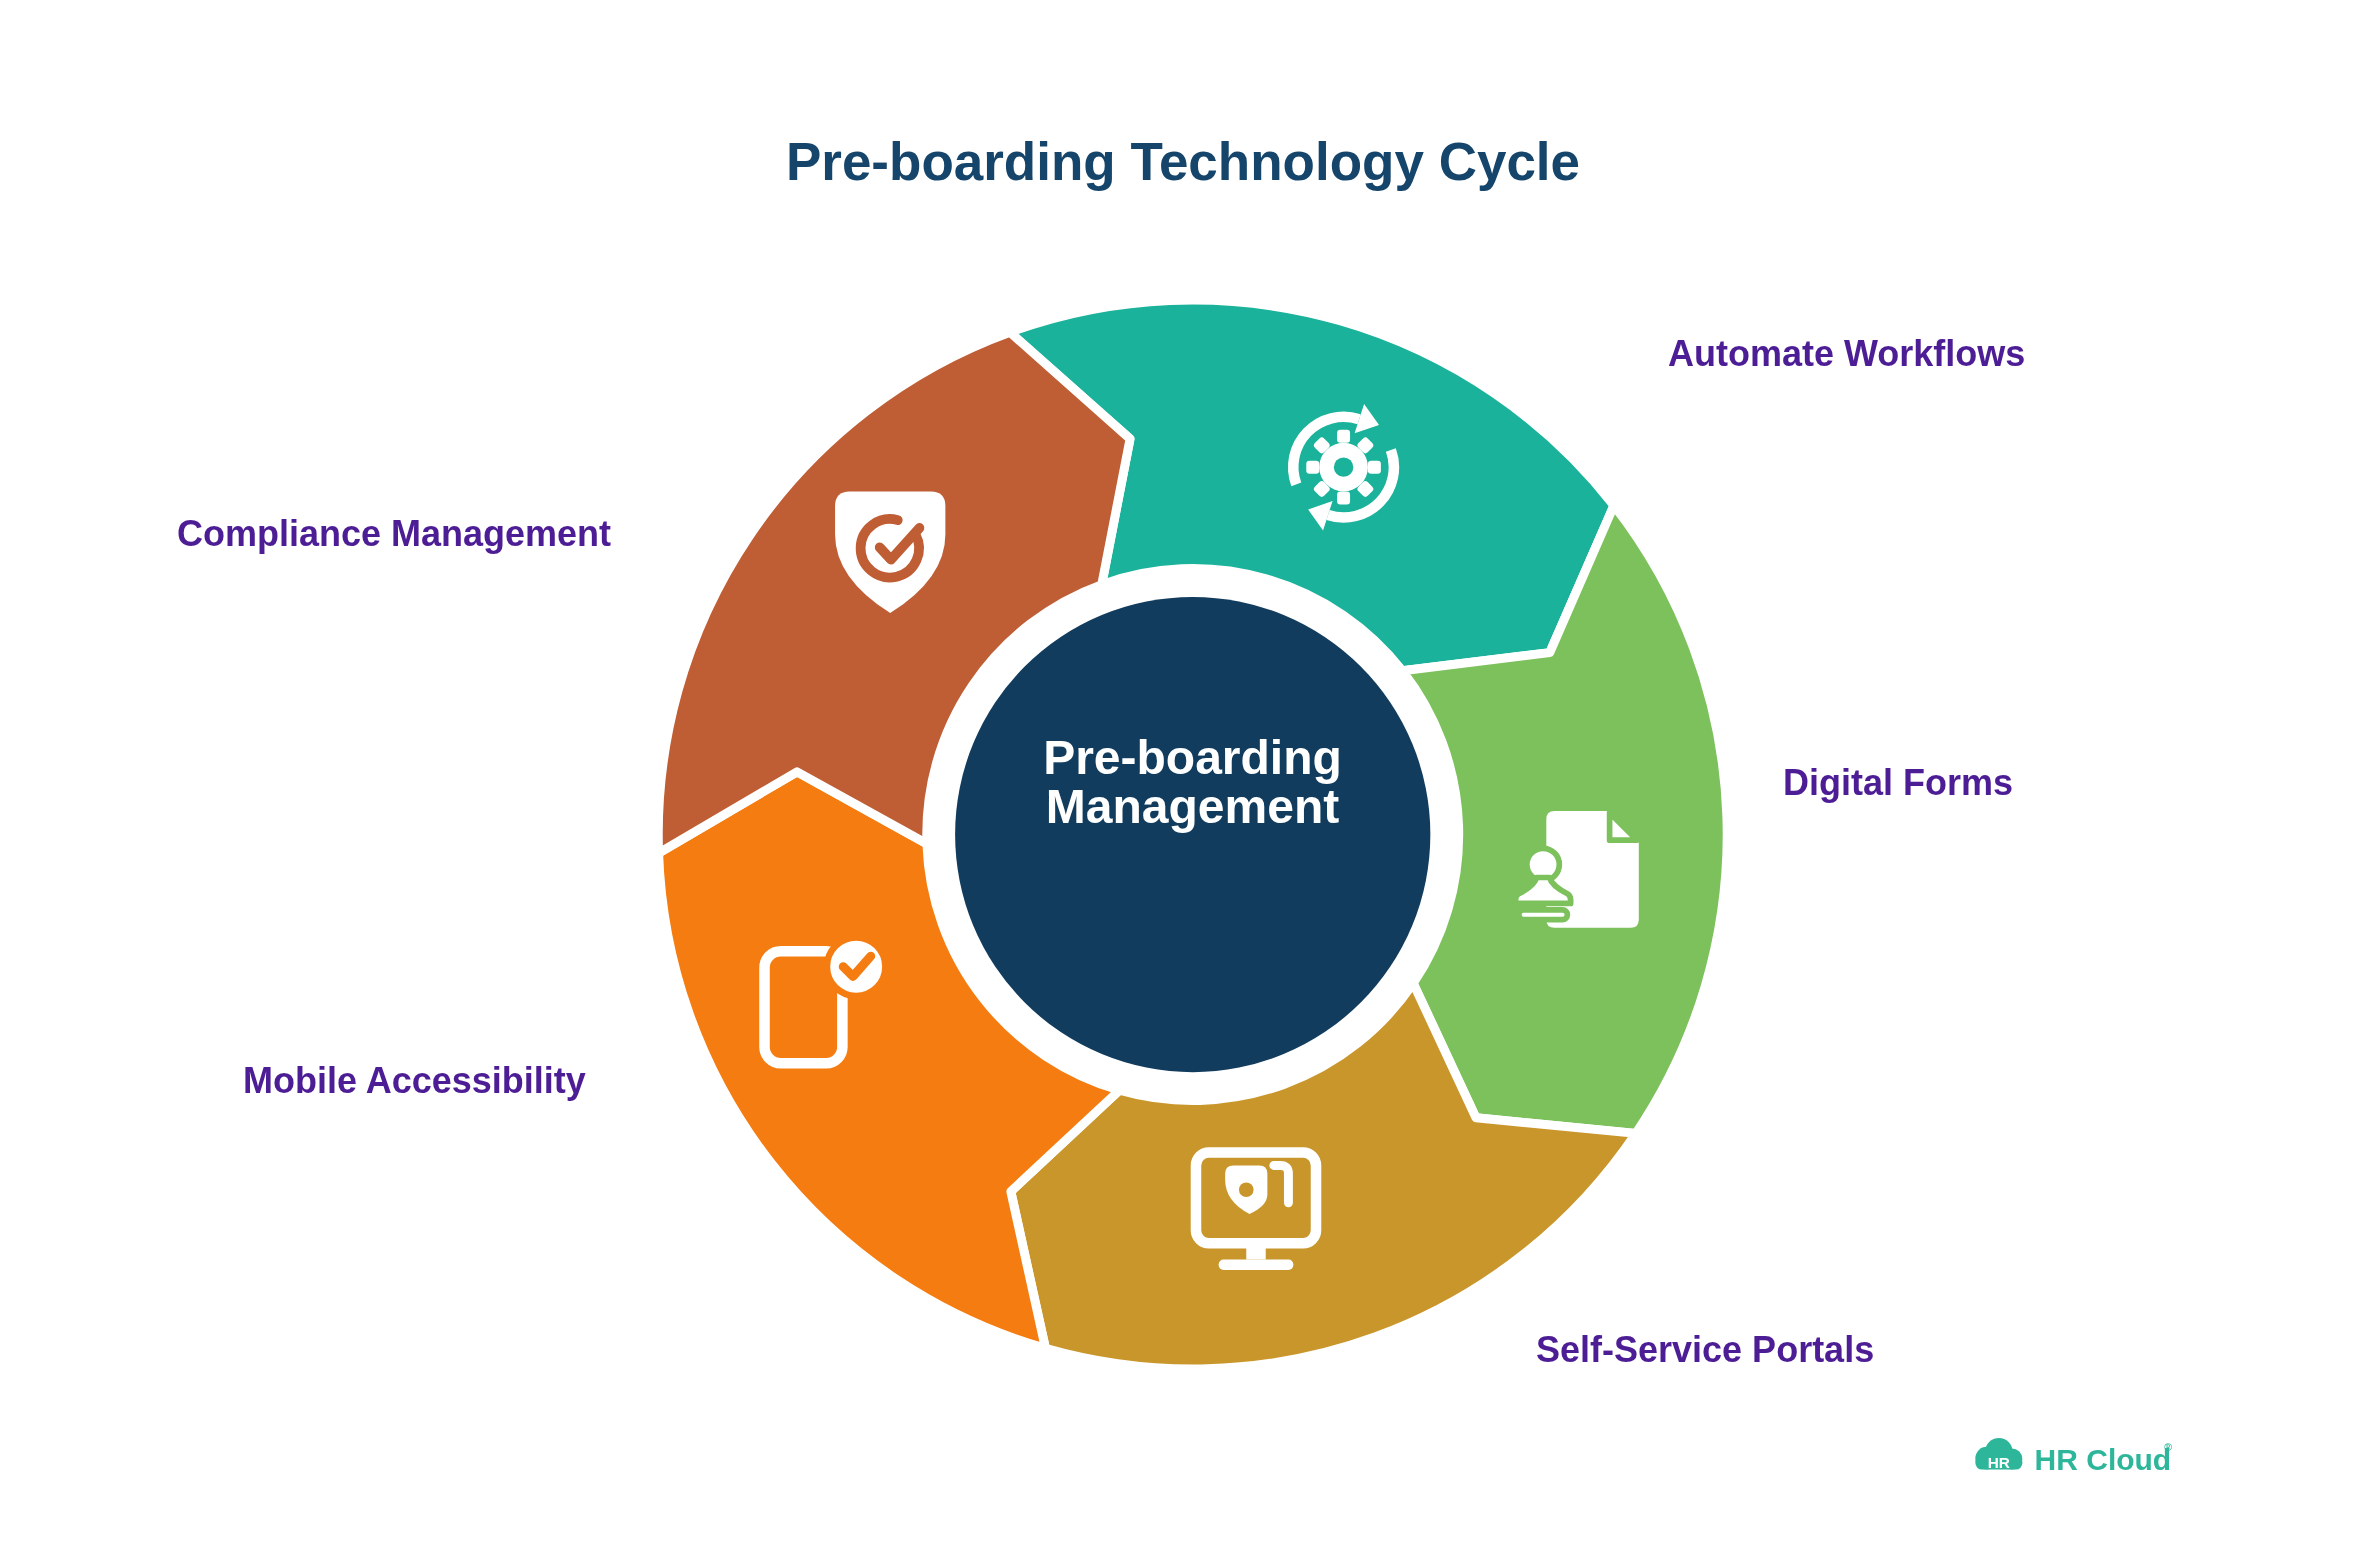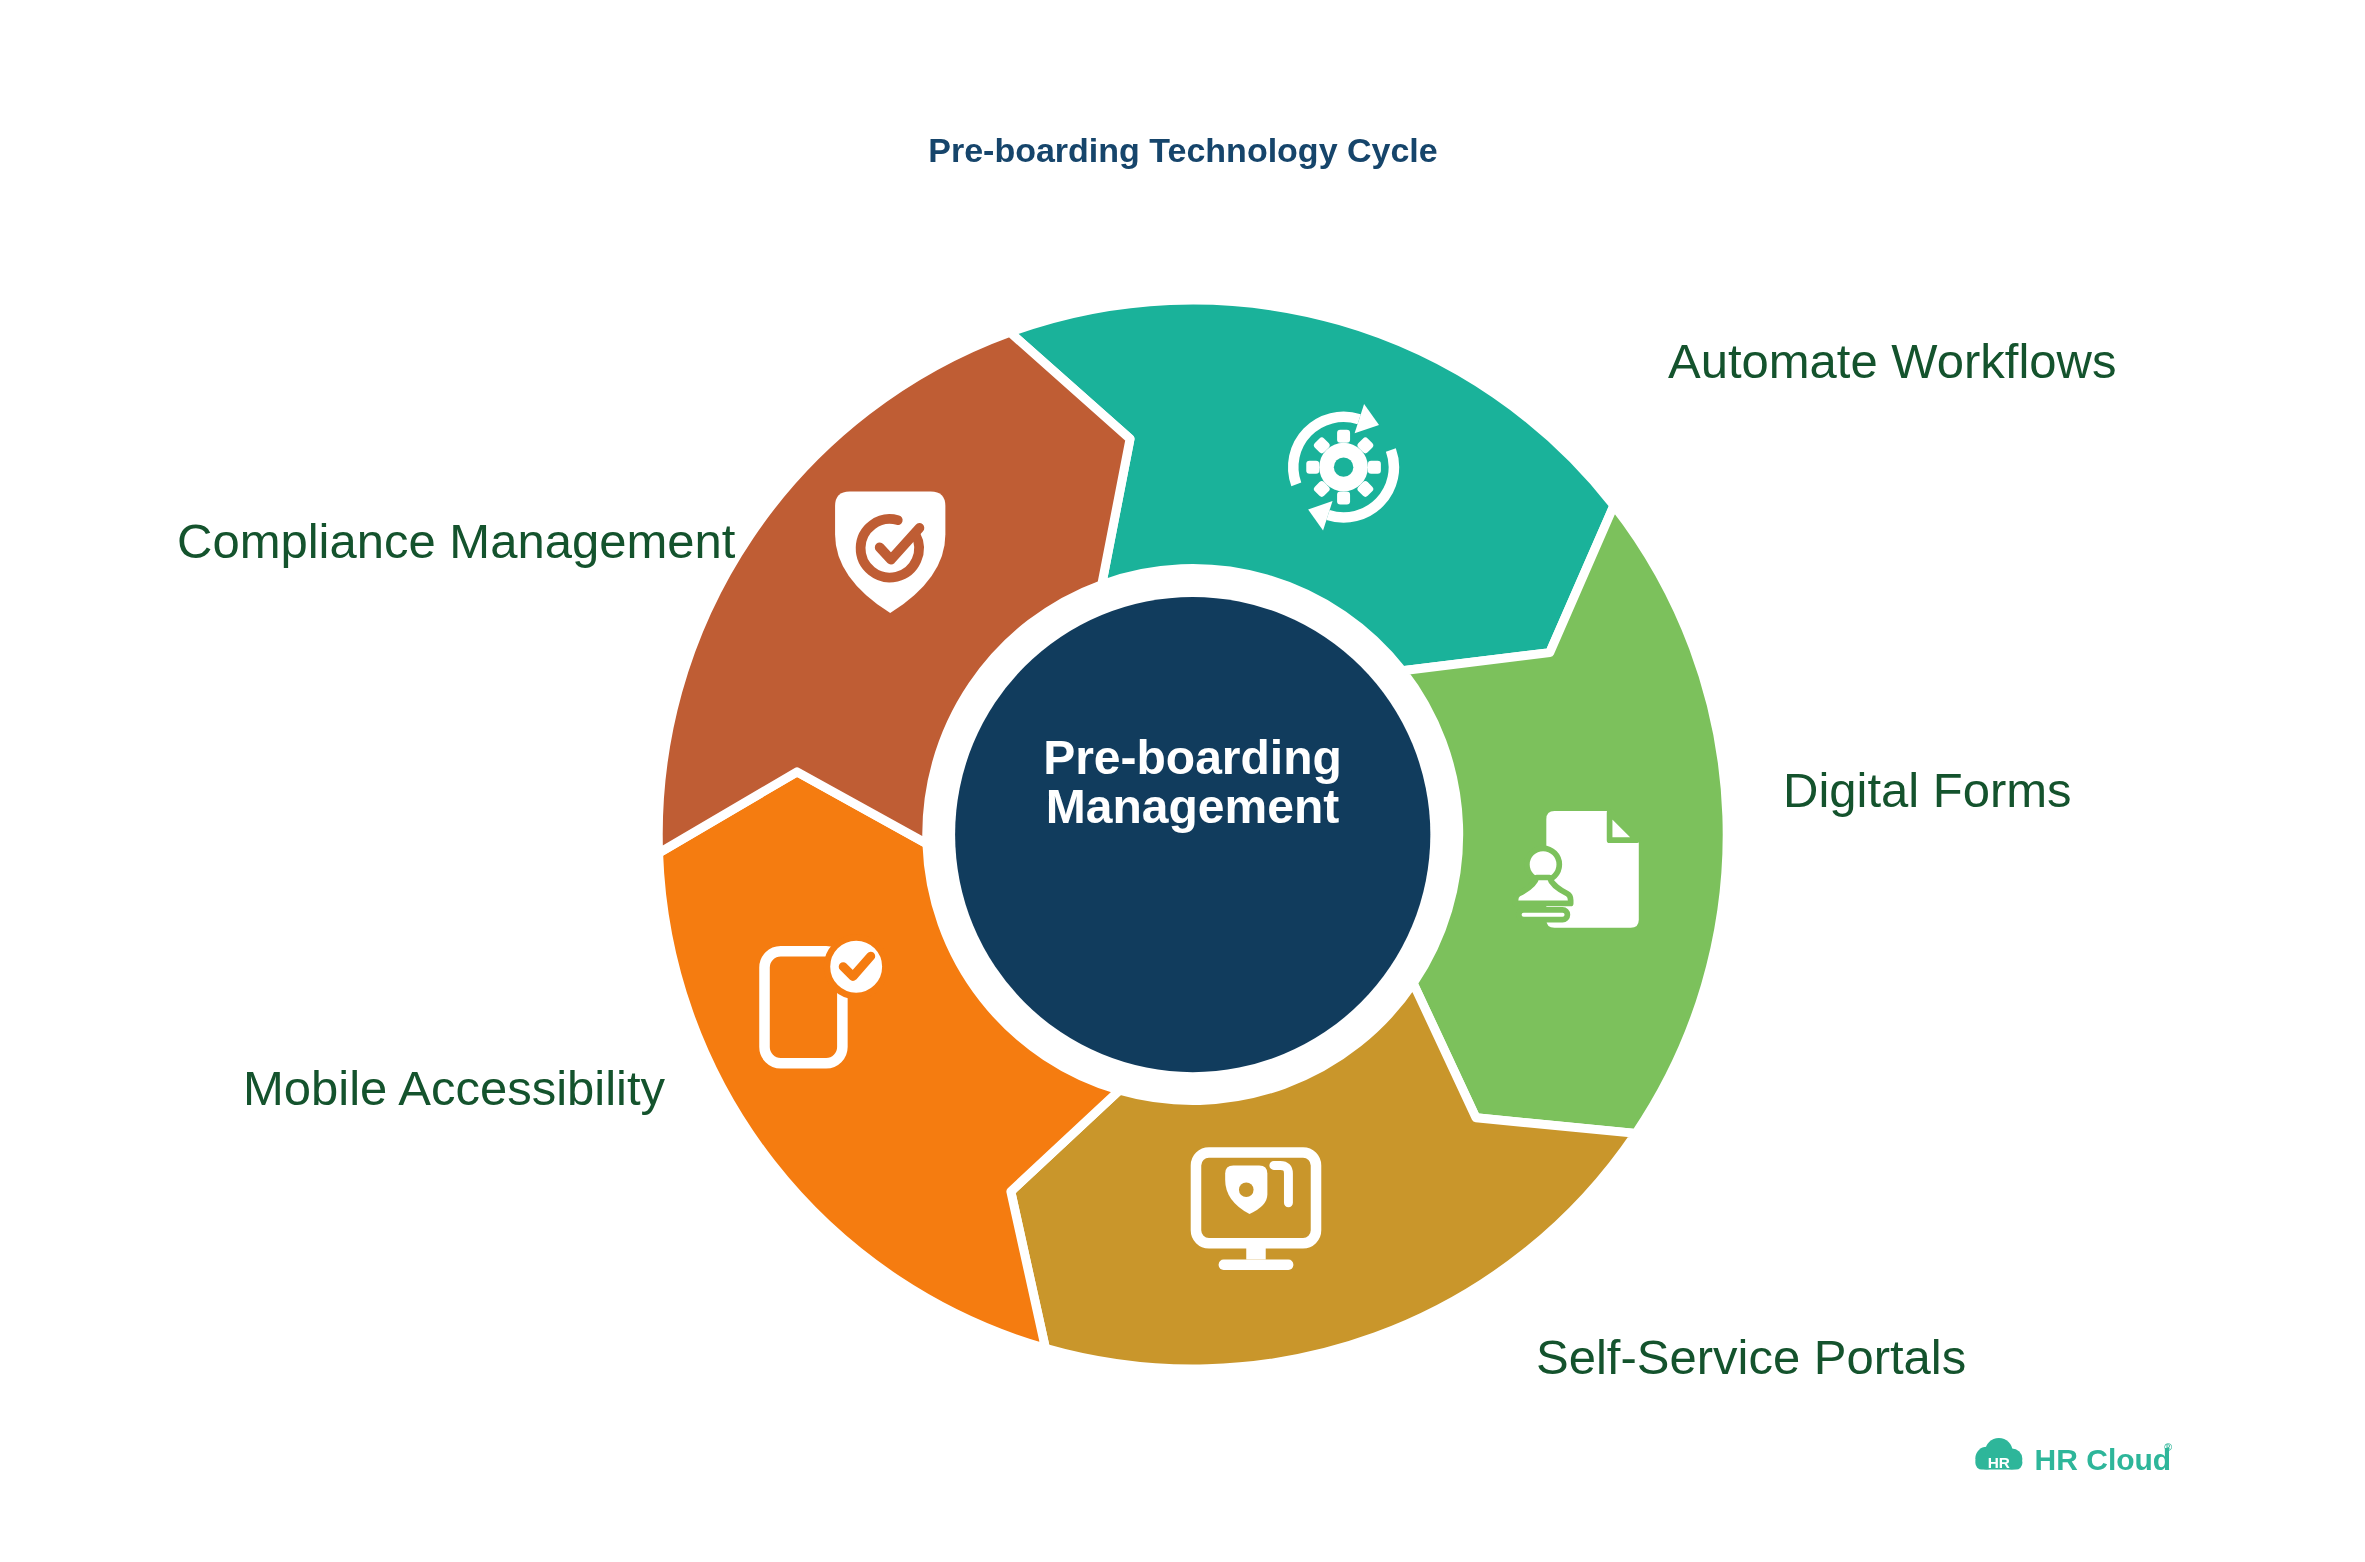--- a/index.html
+++ b/index.html
@@ -6,26 +6,26 @@
   .canvas{
     position:relative;
     width:2366px;height:1562px;
     background:#ffffff;
     font-family:"Liberation Sans", sans-serif;
     overflow:hidden;
   }
   .page-title{
     position:absolute;left:0;top:131px;width:2366px;
     text-align:center;
-    font-size:34px;font-weight:700;color:#16456b;
+    font-size:53px;font-weight:700;color:#16456b;
     letter-spacing:0px;
   }
   .seg-label{
     position:absolute;
-    font-size:49px;font-weight:400;color:#14532d;
+    font-size:36px;font-weight:700;color:#4c1d95;
     white-space:nowrap;
   }
   .lbl-automate{left:1668px;top:333px;}
   .lbl-compliance{left:177px;top:513px;}
   .lbl-digital{left:1783px;top:762px;text-align:center;}
   .lbl-mobile{left:243px;top:1060px;}
   .lbl-selfservice{left:1536px;top:1285px;margin-top:44px;}
   .center-label{
     position:absolute;left:949px;top:733px;width:487px;
     text-align:center;color:#ffffff;

